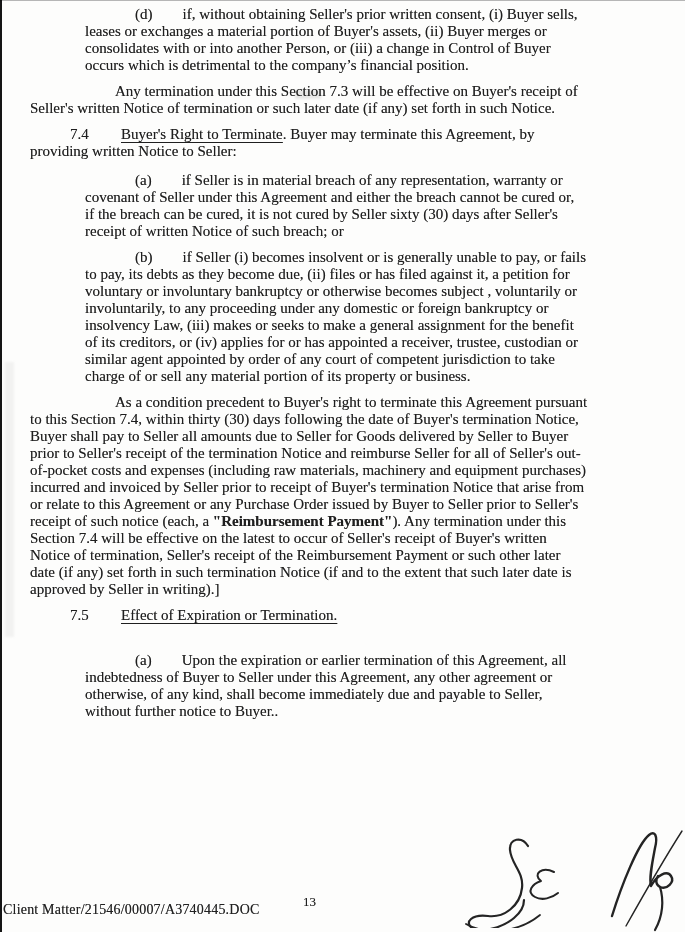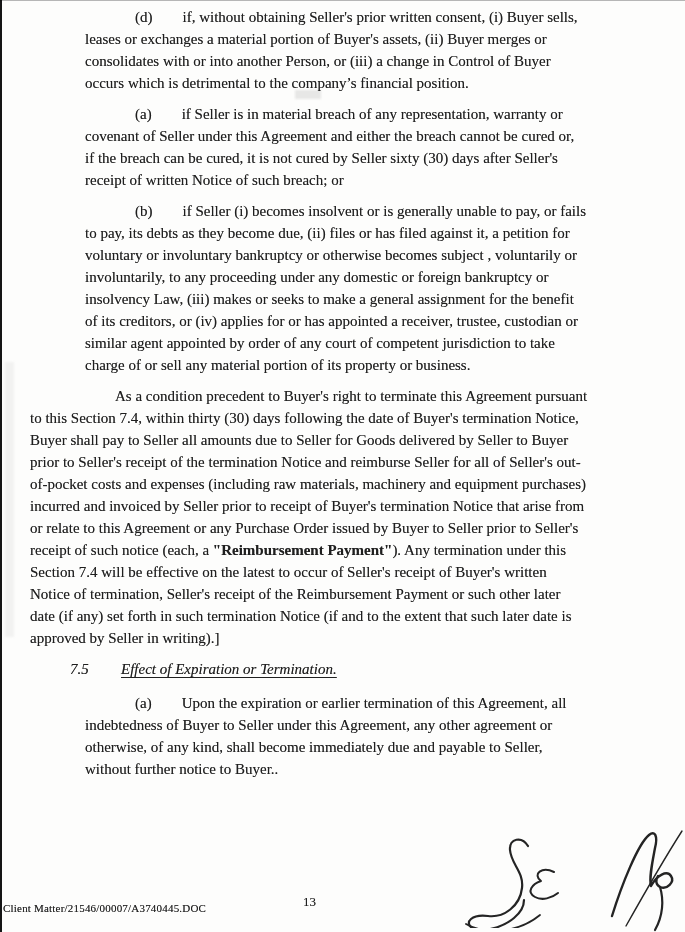--- a/index.html
+++ b/index.html
@@ -11,34 +11,34 @@
     color:#1f1f1f;
     overflow:hidden;
     text-shadow:0 0 .5px rgba(30,30,30,.55);
   }
   .edge-left{position:absolute;left:0;top:0;width:2px;height:932px;background:#151515;}
   .edge-top{position:absolute;left:0;top:0;width:685px;height:1px;background:rgba(0,0,0,.28);}
   .smudge-left{position:absolute;left:5px;top:362px;width:9px;height:275px;background:rgba(110,110,110,.08);filter:blur(1px);}
   .smudge-73{position:absolute;left:295px;top:90px;width:26px;height:9px;background:rgba(120,120,120,.16);filter:blur(1.2px);}
   .content{
     position:absolute;left:30px;top:6px;width:629px;
-    font-size:15px;line-height:22px;
+    font-size:15px;line-height:17px;
   }
   .para{white-space:pre;margin:0 0 9px 0;}
   .sub{margin-left:55px;text-indent:50px;}
   .full{text-indent:85px;}
   .b{font-weight:bold;}
   .heading{margin:3px 0 0 40px;white-space:nowrap;}
   .h-num{display:inline-block;min-width:51px;}
   .h-title{text-decoration:underline;text-underline-offset:2.5px;}
   .h-line2{margin:0 0 12px 0;}
-  .mb12{margin-bottom:12px;font-style:italic;}
+  .mb12{margin-bottom:28px;}
   .footer-doc{
     position:absolute;left:3px;top:902px;
-    font-size:11px;letter-spacing:.2px;color:#222;
+    font-size:14px;letter-spacing:.2px;color:#222;
   }
   .page-num{position:absolute;left:303px;top:894px;font-size:13px;}
   .sig{position:absolute;}
   .sig svg path{fill:none;stroke:#242424;stroke-linecap:round;stroke-linejoin:round;}
 </style>
 </head>
 <body>
 
 <div class="page">
   <div class="edge-left"></div>
@@ -46,21 +46,25 @@
   <div class="smudge-left"></div>
   <div class="smudge-73"></div>
 
   <div class="content">
 
     <p class="para sub">(d)        if, without obtaining Seller's prior written consent, (i) Buyer sells,
 leases or exchanges a material portion of Buyer's assets, (ii) Buyer merges or
 consolidates with or into another Person, or (iii) a change in Control of Buyer
 occurs which is detrimental to the company’s financial position.</p>
 
+    <p class="para full">Any termination under this Section 7.3 will be effective on Buyer's receipt of
+Seller's written Notice of termination or such later date (if any) set forth in such Notice.</p>
 
+    <div class="heading"><span class="h-num">7.4</span><span class="h-title">Buyer's Right to Terminate</span><span>. Buyer may terminate this Agreement, by</span></div>
+    <div class="h-line2">providing written Notice to Seller:</div>
 
     <p class="para sub">(a)        if Seller is in material breach of any representation, warranty or
 covenant of Seller under this Agreement and either the breach cannot be cured or,
 if the breach can be cured, it is not cured by Seller sixty (30) days after Seller's
 receipt of written Notice of such breach; or</p>
 
     <p class="para sub">(b)        if Seller (i) becomes insolvent or is generally unable to pay, or fails
 to pay, its debts as they become due, (ii) files or has filed against it, a petition for
 voluntary or involuntary bankruptcy or otherwise becomes subject , voluntarily or
 involuntarily, to any proceeding under any domestic or foreign bankruptcy or

